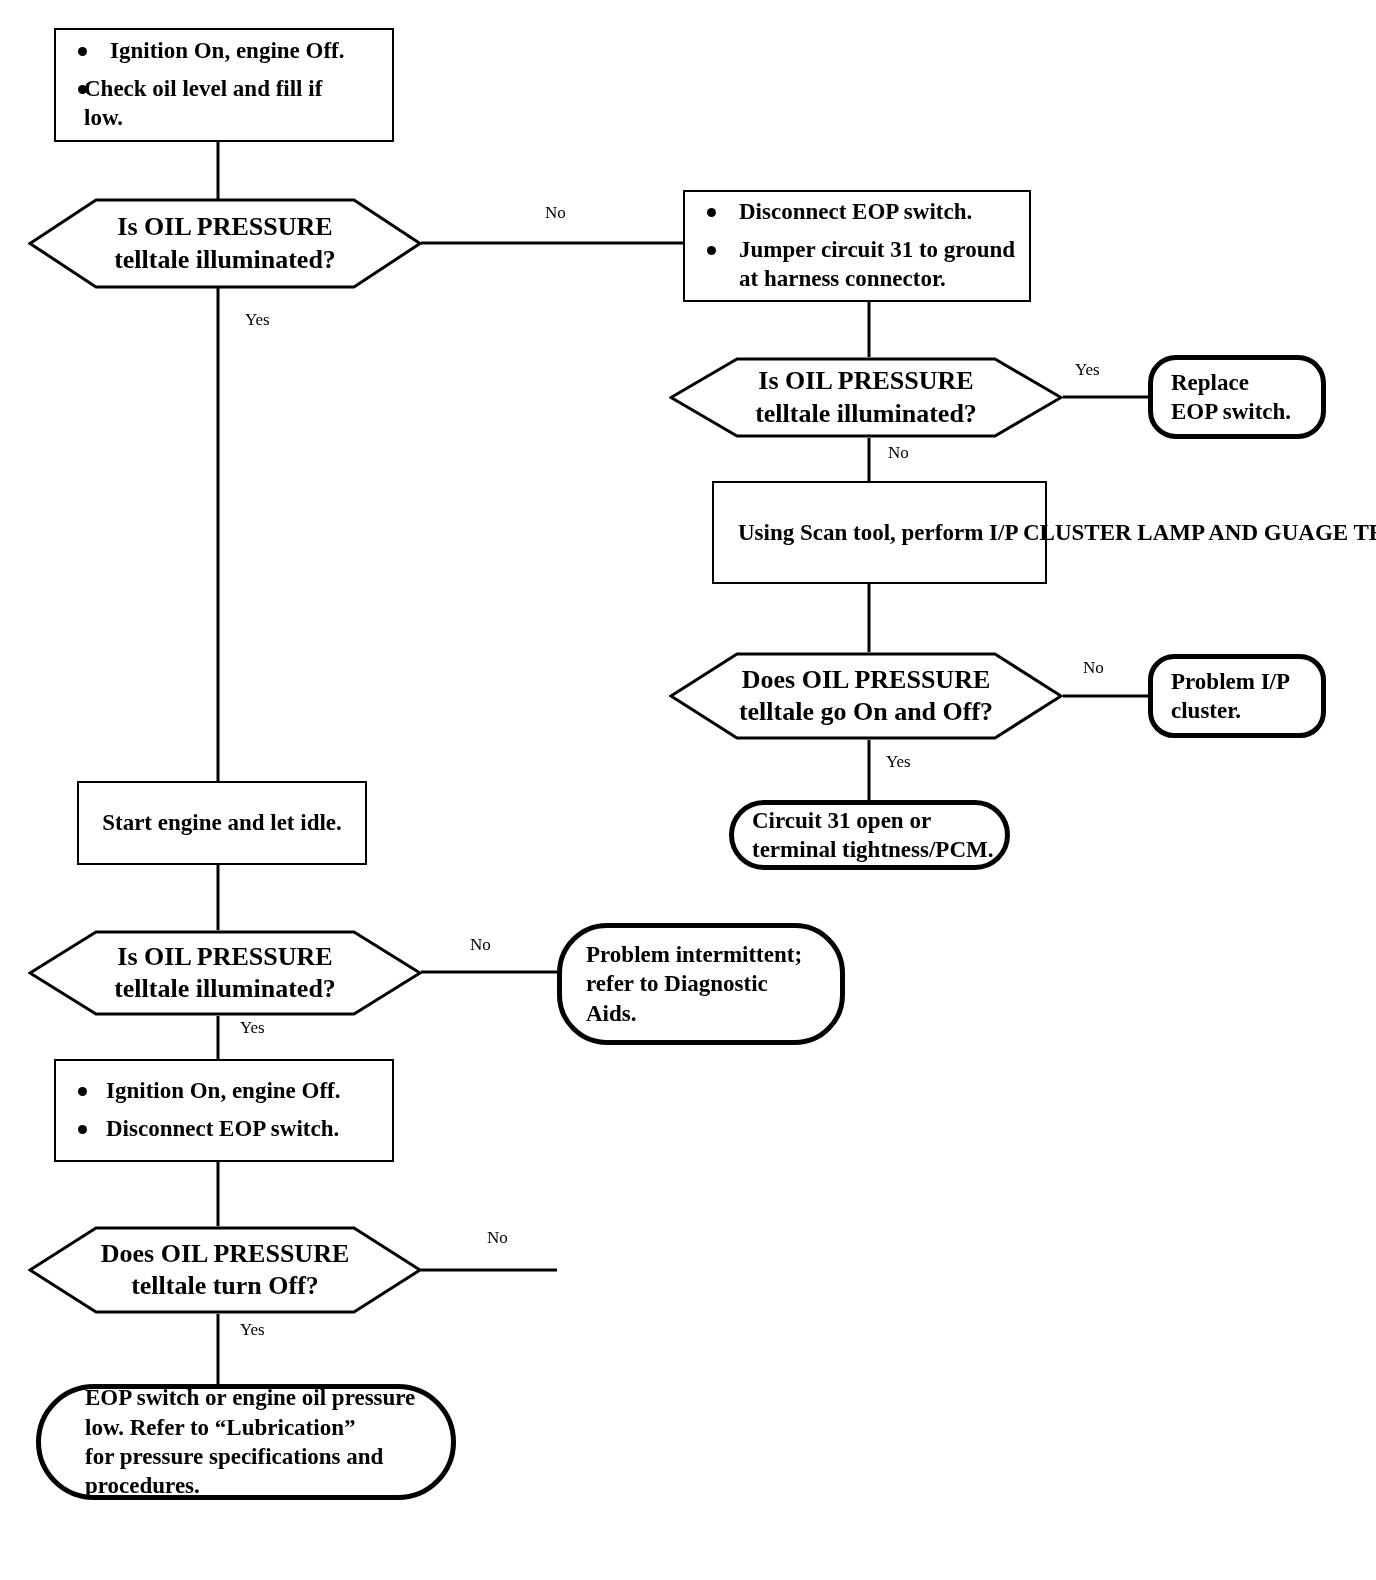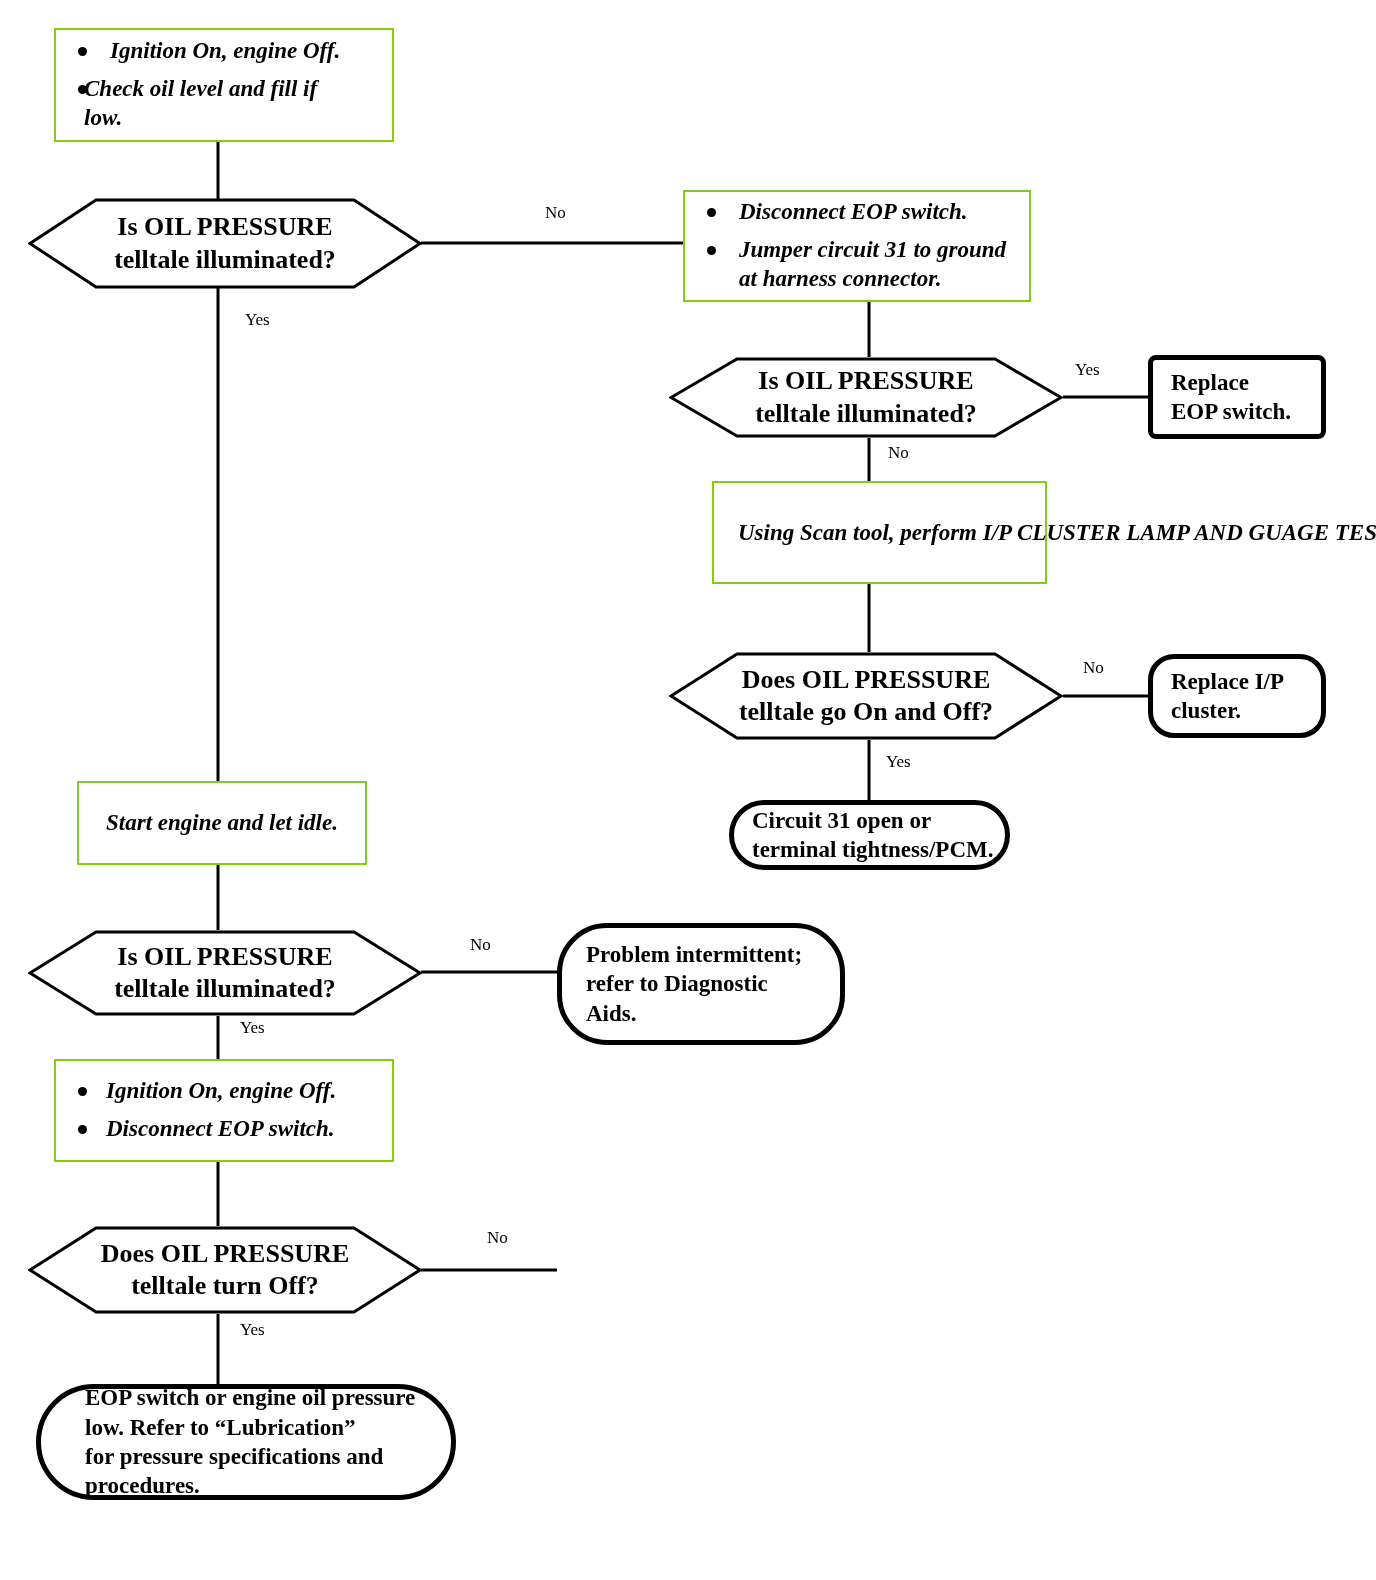--- a/index.html
+++ b/index.html
@@ -23,22 +23,21 @@
     height: 1580px;
     pointer-events: none;
   }
   .node {
     position: absolute;
     box-sizing: border-box;
     background: #ffffff;
   }
   
   .process {
-    border: 2px solid #84cc16;
-    font-style: italic;
+    border: 2px solid #000000;
   }
   .process .txt {
     position: absolute;
     left: 0; top: 0; right: 0; bottom: 0;
     display: flex;
     flex-direction: column;
     justify-content: center;
   }
   
   .terminal {
@@ -192,21 +191,21 @@
       <polygon points="68,2 326,2 392,40.5 326,79 68,79 2,40.5" fill="#ffffff" stroke="#000000" stroke-width="3"></polygon>
     </svg>
     <div class="txt">
       <div class="hex-text">Is OIL PRESSURE
 telltale illuminated?</div>
     </div>
   </div>
   <div class="line-lbl" style="left:1075px; top:360px;">Yes</div>
   <div class="line-lbl" style="left:888px; top:443px;">No</div>
 
-  <div class="node terminal" style="left:1148px; top:355px; width:178px; height:84px; border-radius:8px;">
+  <div class="node terminal" style="left:1148px; top:355px; width:178px; height:84px; border-radius:28px;">
     <div class="txt">
       <div class="plain-text ptxt-left pad-l18">Replace
 EOP switch.</div>
     </div>
   </div>
 
   <div class="node process" style="left:712px; top:481px; width:335px; height:103px;">
     <div class="txt">
       <div class="plain-text ptxt-left pad-l24 nowrapbox">Using Scan tool, perform I/P
 CLUSTER LAMP AND
@@ -221,21 +220,21 @@
     <div class="txt">
       <div class="hex-text">Does OIL PRESSURE
 telltale go On and Off?</div>
     </div>
   </div>
   <div class="line-lbl" style="left:1083px; top:658px;">No</div>
   <div class="line-lbl" style="left:886px; top:752px;">Yes</div>
 
   <div class="node terminal" style="left:1148px; top:654px; width:178px; height:84px; border-radius:26px;">
     <div class="txt">
-      <div class="plain-text ptxt-left pad-l18">Replace I/P
+      <div class="plain-text ptxt-left pad-l18">Problem I/P
 cluster.</div>
     </div>
   </div>
 
   <div class="node terminal" style="left:729px; top:800px; width:281px; height:70px; border-radius:42px;">
     <div class="txt">
       <div class="plain-text ptxt-left pad-l18">Circuit 31 open or
 terminal tightness/PCM.</div>
     </div>
   </div>

